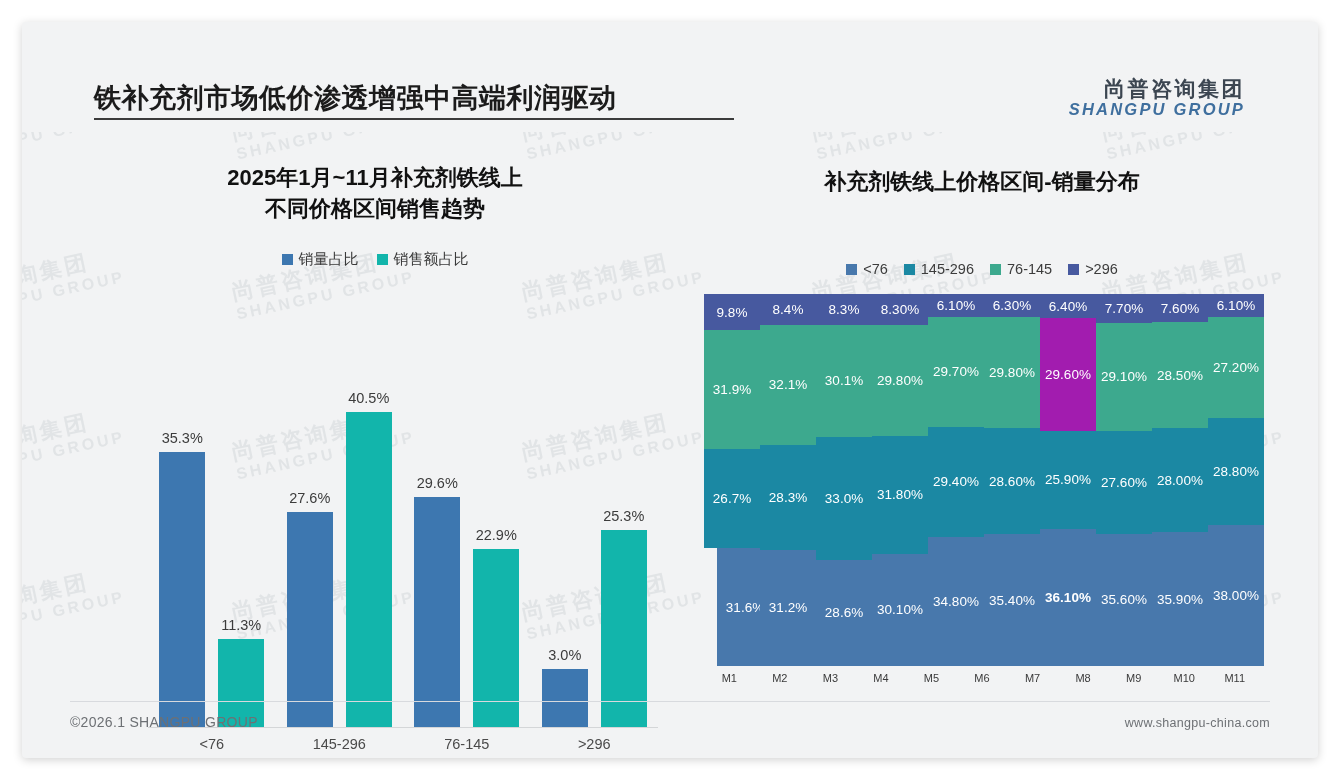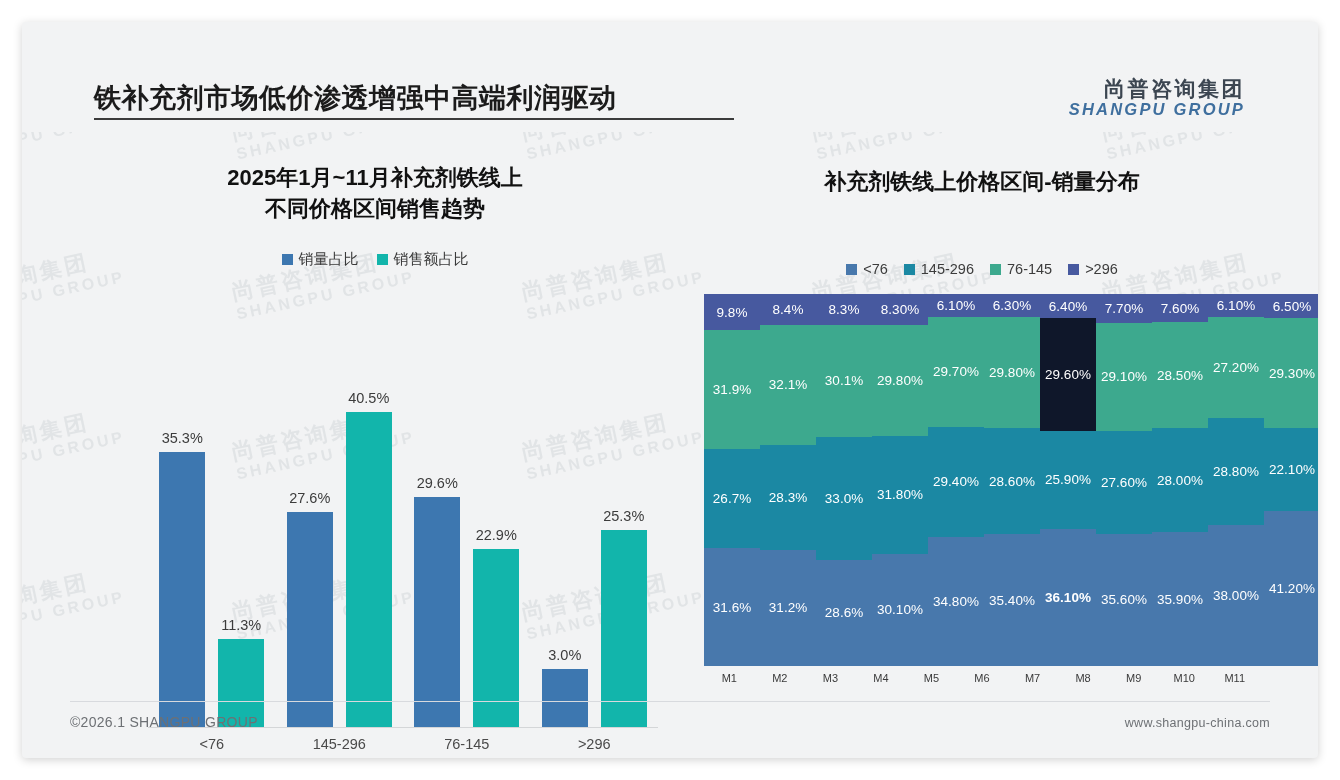--- a/index.html
+++ b/index.html
@@ -443,21 +443,21 @@
             <div class="stack-bar">
               <div class="seg" style="background: rgb(71, 89, 159); height: 9.8%;">
                 <span class="seg-label">9.8%</span>
               </div>
               <div class="seg" style="background: rgb(61, 169, 142); height: 31.9%;">
                 <span class="seg-label">31.9%</span>
               </div>
               <div class="seg" style="background: rgb(27, 136, 163); height: 26.7%;">
                 <span class="seg-label">26.7%</span>
               </div>
-              <div class="seg" style="background: rgb(72, 120, 172); height: 31.6%;">
+              <div class="seg" style="background: rgb(72, 120, 172); height: 31.6%; margin-left: 13px;">
                 <span class="seg-label">31.6%</span>
               </div>
             </div>
           </div>
           <div class="stack-col">
             <div class="stack-bar">
               <div class="seg" style="background: rgb(71, 89, 159); height: 8.4%;">
                 <span class="seg-label">8.4%</span>
               </div>
               <div class="seg" style="background: rgb(61, 169, 142); height: 32.1%;">
@@ -533,21 +533,21 @@
               <div class="seg" style="background: rgb(72, 120, 172); height: 35.3646%;">
                 <span class="seg-label">35.40%</span>
               </div>
             </div>
           </div>
           <div class="stack-col">
             <div class="stack-bar">
               <div class="seg" style="background: rgb(71, 89, 159); height: 6.53061%;">
                 <span class="seg-label">6.40%</span>
               </div>
-              <div class="seg" style="background: #0f172a; height: 30.2041%;">
+              <div class="seg" style="background: #a21caf; height: 30.2041%;">
                 <span class="seg-label">29.60%</span>
               </div>
               <div class="seg" style="background: rgb(27, 136, 163); height: 26.4286%;">
                 <span class="seg-label">25.90%</span>
               </div>
               <div class="seg" style="background: rgb(72, 120, 172); height: 36.8367%; font-weight: bold;">
                 <span class="seg-label">36.10%</span>
               </div>
             </div>
           </div>
@@ -589,36 +589,20 @@
                 <span class="seg-label">6.10%</span>
               </div>
               <div class="seg" style="background: rgb(61, 169, 142); height: 27.1728%;">
                 <span class="seg-label">27.20%</span>
               </div>
               <div class="seg" style="background: rgb(27, 136, 163); height: 28.7712%;">
                 <span class="seg-label">28.80%</span>
               </div>
               <div class="seg" style="background: rgb(72, 120, 172); height: 37.962%;">
                 <span class="seg-label">38.00%</span>
-              </div>
-            </div>
-          </div>
-          <div class="stack-col">
-            <div class="stack-bar">
-              <div class="seg" style="background: rgb(71, 89, 159); height: 6.55903%;">
-                <span class="seg-label">6.50%</span>
-              </div>
-              <div class="seg" style="background: rgb(61, 169, 142); height: 29.5661%;">
-                <span class="seg-label">29.30%</span>
-              </div>
-              <div class="seg" style="background: rgb(27, 136, 163); height: 22.3007%;">
-                <span class="seg-label">22.10%</span>
-              </div>
-              <div class="seg" style="background: rgb(72, 120, 172); height: 41.5742%;">
-                <span class="seg-label">41.20%</span>
               </div>
             </div>
           </div>
         </div>
     </div>
 
     <div class="xaxis-right" id="right-xaxis">
         <div class="xtick-r">M1</div>
         <div class="xtick-r">M2</div>
         <div class="xtick-r">M3</div>

